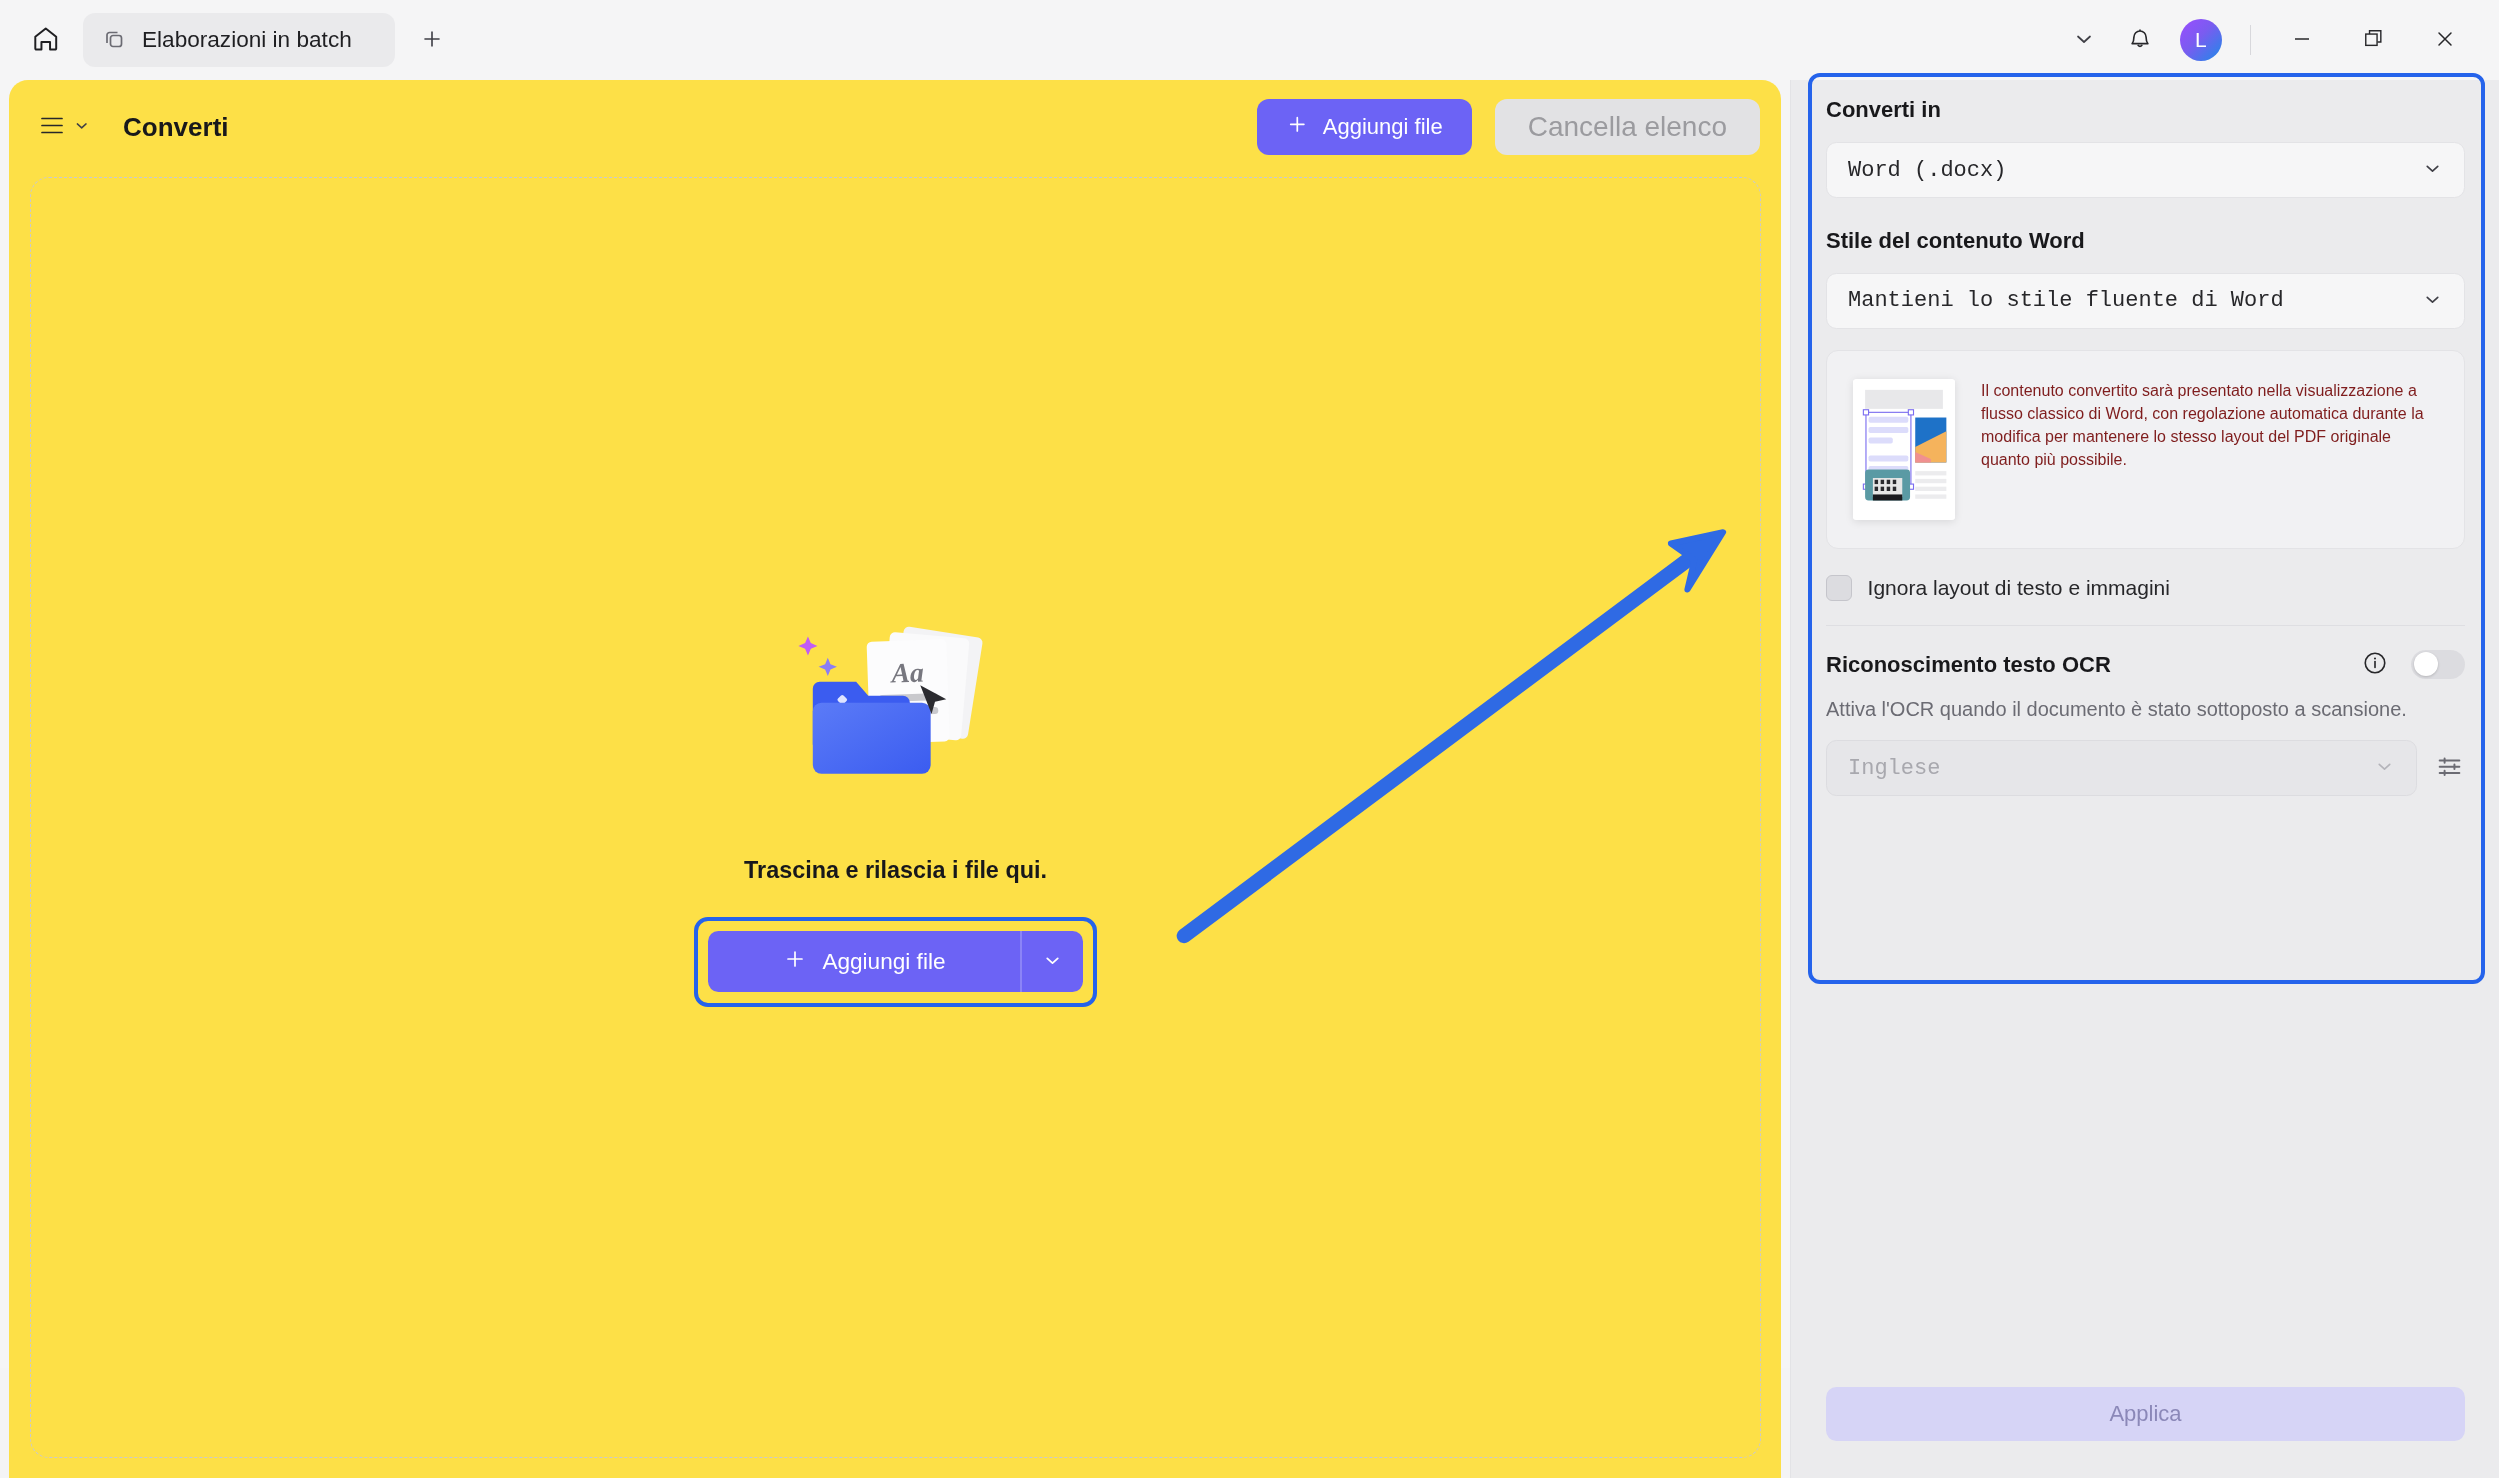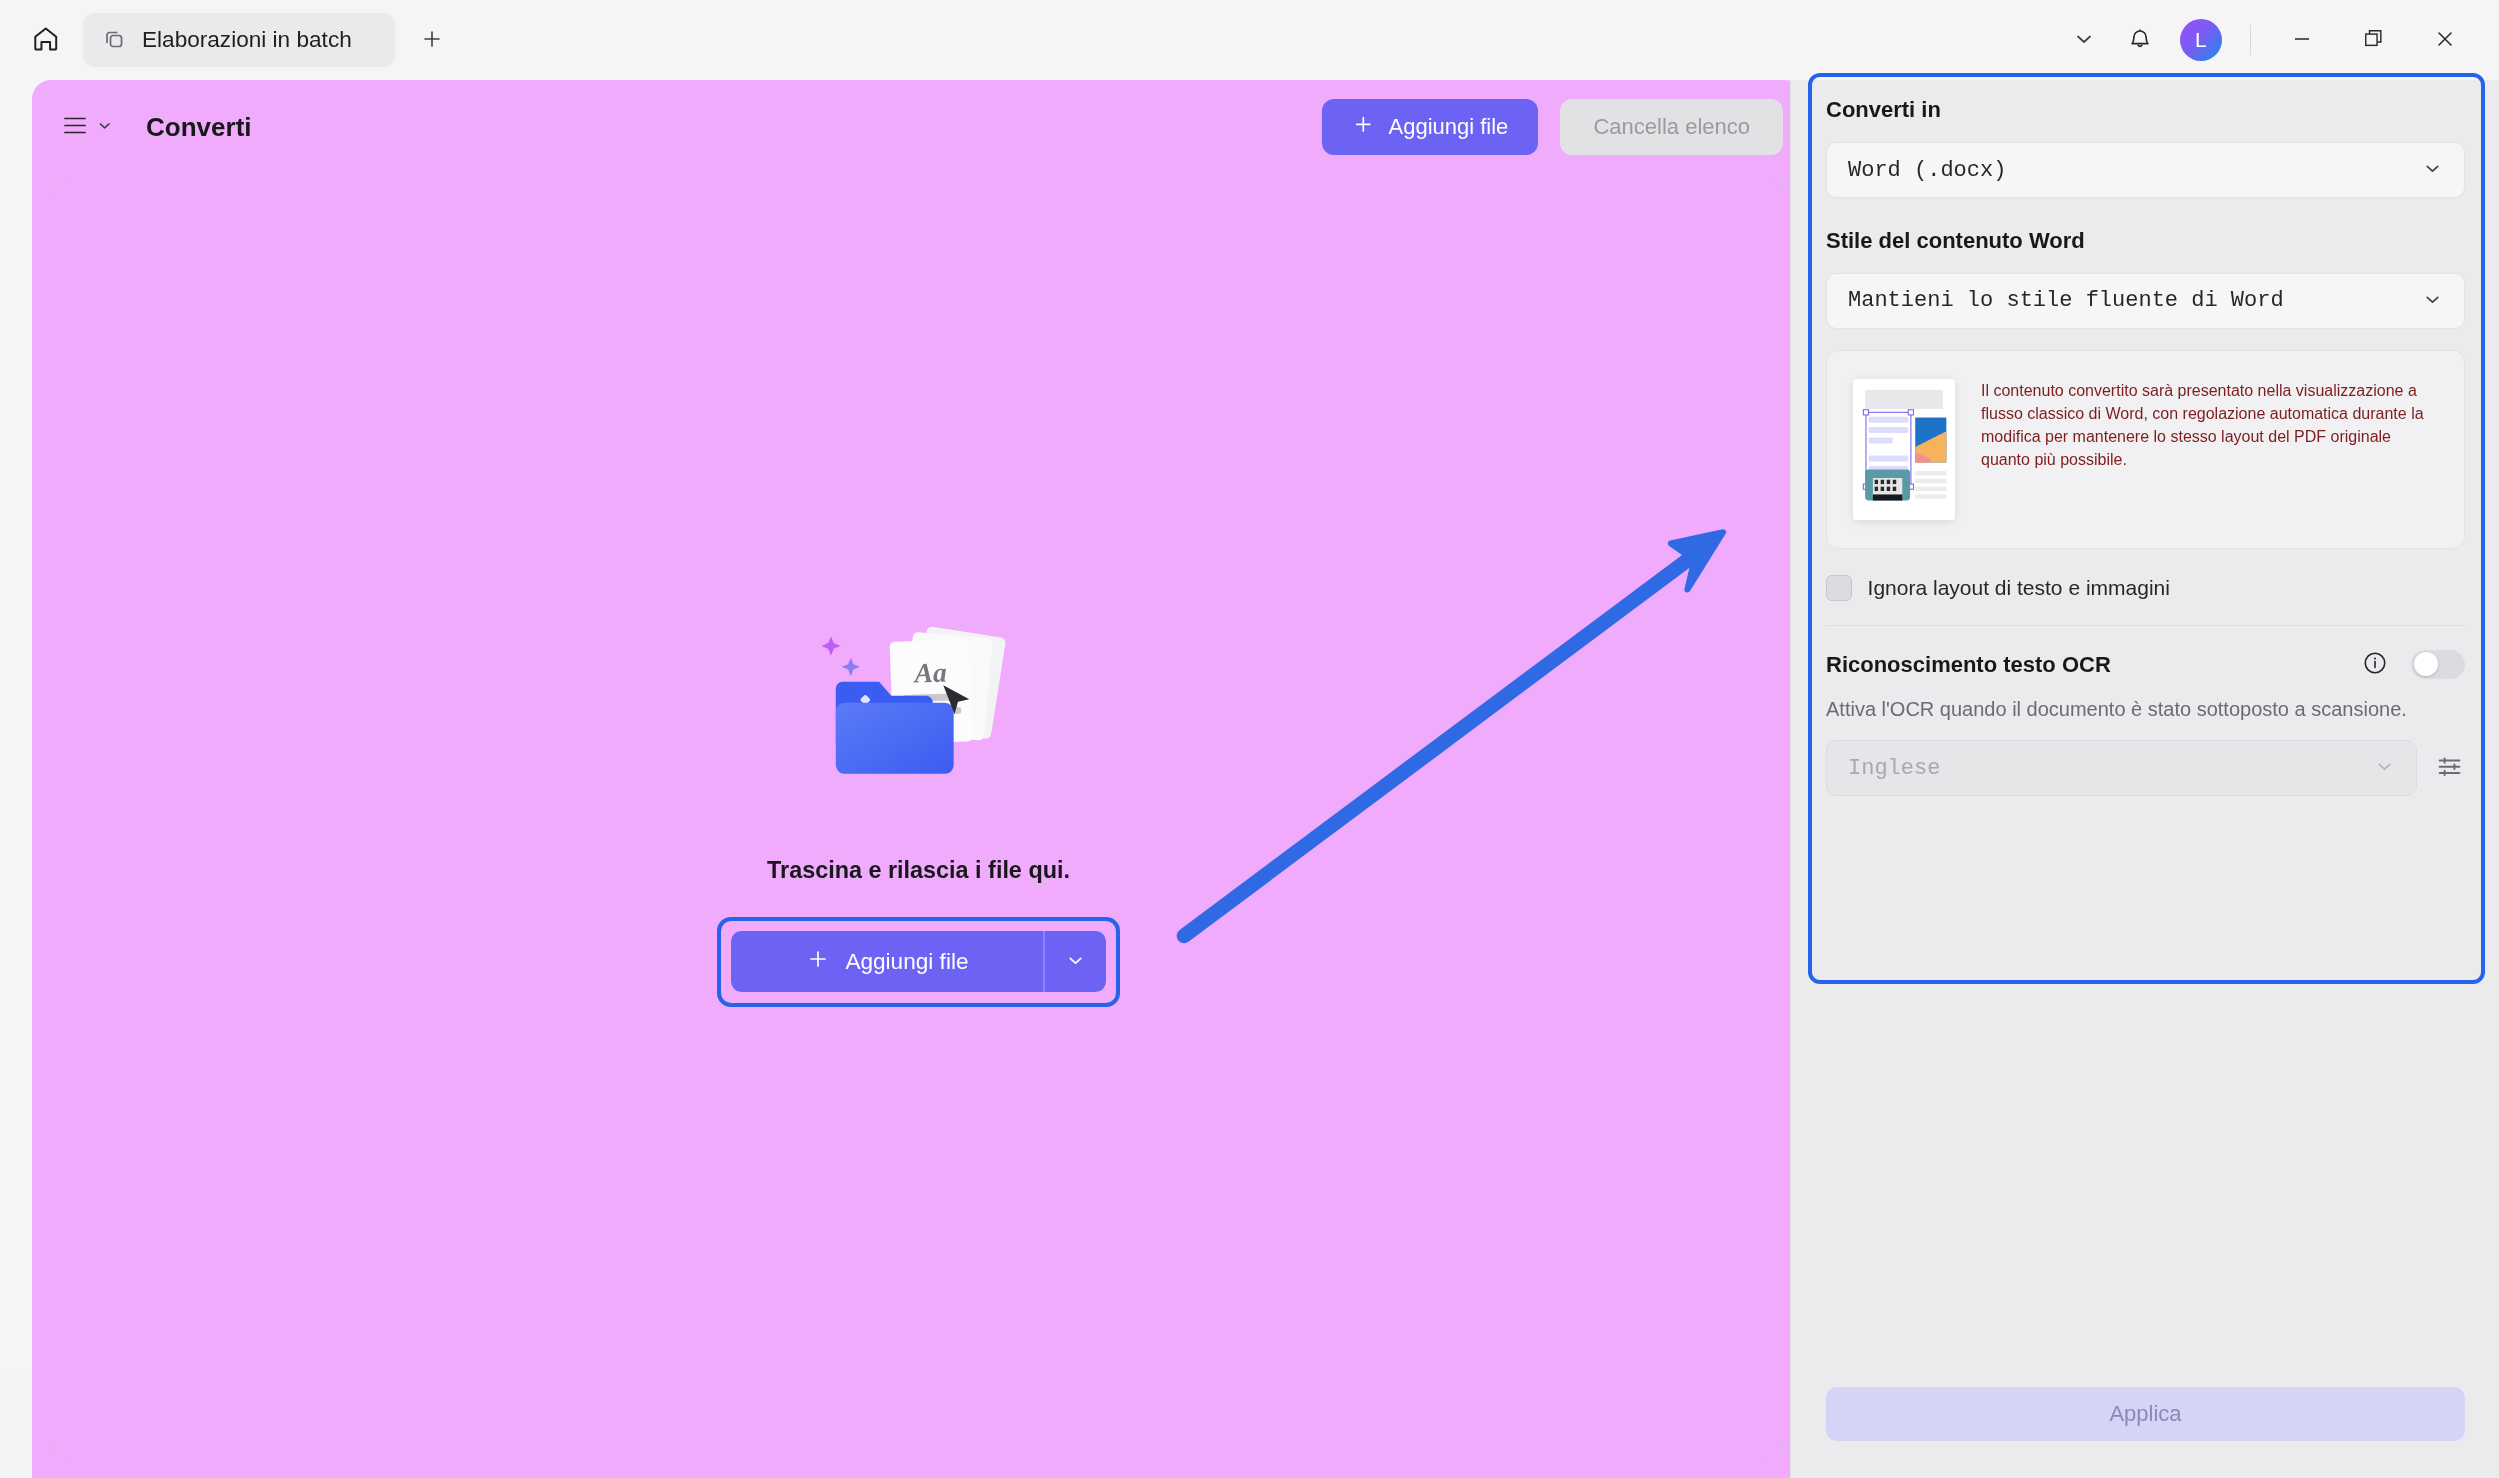--- a/index.html
+++ b/index.html
@@ -50,22 +50,22 @@
   .tb-sep { width: 0.9px; height: 29.5px; background: #d8d8dc; margin: 0 14px; }
   .win-btn {
     width: 68px; height: 54px; display: flex; align-items: center;
     justify-content: center; cursor: pointer;
   }
 
   
   .workspace { position: absolute; left: 0; top: 80px; width: 2500px; height: 1399px; }
 
   .main-pane {
-    position: absolute; left: 32px; top: 0; width: 1772px; height: 1399px;
-    background: #f0abfc; border-radius: 19px 19px 0 0;
+    position: absolute; left: 9px; top: 0; width: 1772px; height: 1399px;
+    background: #fde047; border-radius: 19px 19px 0 0;
   }
 
   .toolbar {
     position: absolute; left: 0; top: 0; width: 1772px; height: 94px;
     display: flex; align-items: center;
   }
   .hamburger {
     display: flex; align-items: center; gap: 8.7px;
     margin-left: 22.6px; padding: 8.7px; cursor: pointer; border-radius: 7px;
   }
@@ -73,21 +73,21 @@
   .toolbar-actions {
     position: absolute; right: 21px; top: 19px; display: flex; align-items: center; gap: 22.6px;
   }
   .btn-primary {
     height: 56px; padding: 0 29.5px; background: #6c63f5; color: #fff;
     border: none; border-radius: 12px; font-size: 22px; cursor: pointer;
     display: flex; align-items: center; gap: 14px; font-family: inherit;
   }
   .btn-ghost {
     height: 56px; padding: 0 33px; background: #e2e2e4; color: #9b9b9f;
-    border: none; border-radius: 12px; font-size: 22px; cursor: not-allowed;
+    border: none; border-radius: 12px; font-size: 28px; cursor: not-allowed;
     display: flex; align-items: center; font-family: inherit;
   }
 
   .dropzone {
     position: absolute; left: 21px; top: 97px; width: 1731px; height: 1281px;
     border: 1.7px dashed #c9c9cd; border-radius: 19px;
     display: flex; flex-direction: column; align-items: center;
   }
   .illus { position: relative; width: 260px; height: 217px; margin-top: 443px; }
   .drop-text {

